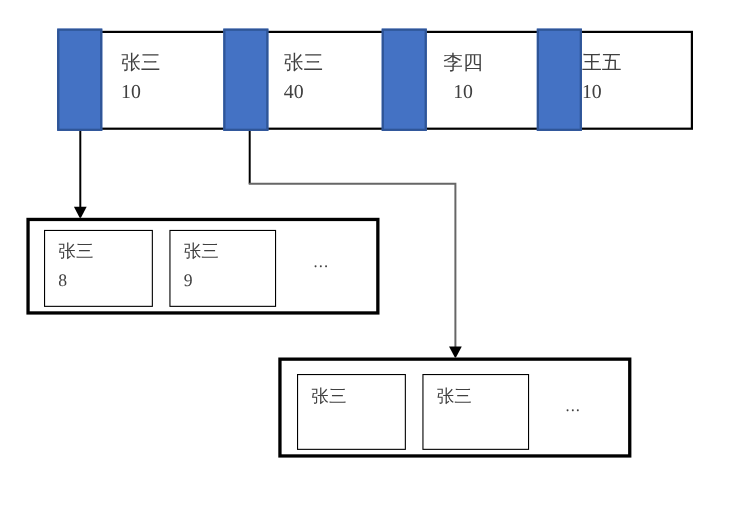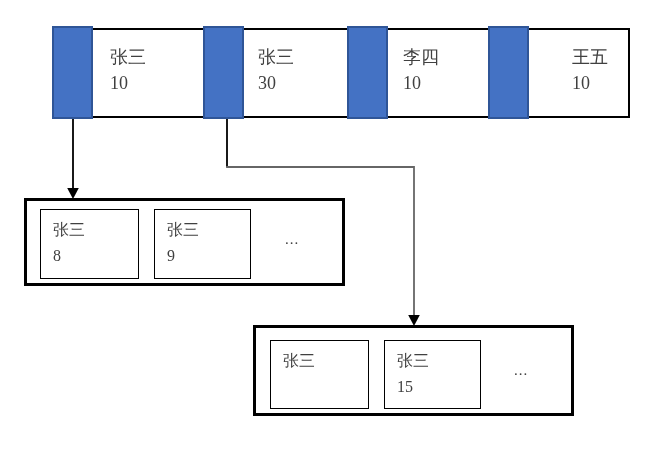--- a/index.html
+++ b/index.html
@@ -41,22 +41,22 @@
     top: 44px;
     font-size: 18px;
     line-height: 26px;
     color: #404040;
     white-space: nowrap;
     z-index: 3;
   }
   .cell-text .line { display: block; }
   .cell-text.c1 { left: 110px; }
   .cell-text.c2 { left: 258px; }
-  .cell-text.c3 { left: 403px; }
-  .cell-text.c4 { left: 572px; }
+  .cell-text.c3 { left: 403px; text-align: center; }
+  .cell-text.c4 { left: 529px; }
   
   .connectors {
     position: absolute;
     left: 0; top: 0;
     width: 672px; height: 460px;
     z-index: 1;
   }
   
   .posting-box {
     position: absolute;
@@ -111,21 +111,21 @@
   <div class="pointer-block p2"></div>
   <div class="pointer-block p3"></div>
   <div class="pointer-block p4"></div>
 
   <div class="cell-text c1">
     <span class="line">张三</span>
     <span class="line">10</span>
   </div>
   <div class="cell-text c2">
     <span class="line">张三</span>
-    <span class="line">30</span>
+    <span class="line">40</span>
   </div>
   <div class="cell-text c3">
     <span class="line">李四</span>
     <span class="line">10</span>
   </div>
   <div class="cell-text c4">
     <span class="line">王五</span>
     <span class="line">10</span>
   </div>
 
@@ -140,18 +140,17 @@
     </div>
     <span class="ellipsis">...</span>
   </div>
 
   <div class="posting-box right">
     <div class="posting-item i1">
       <span class="line">张三</span>
     </div>
     <div class="posting-item i2">
       <span class="line">张三</span>
-      <span class="line">15</span>
     </div>
     <span class="ellipsis">...</span>
   </div>
 
 </div>
 
 </body></html>

